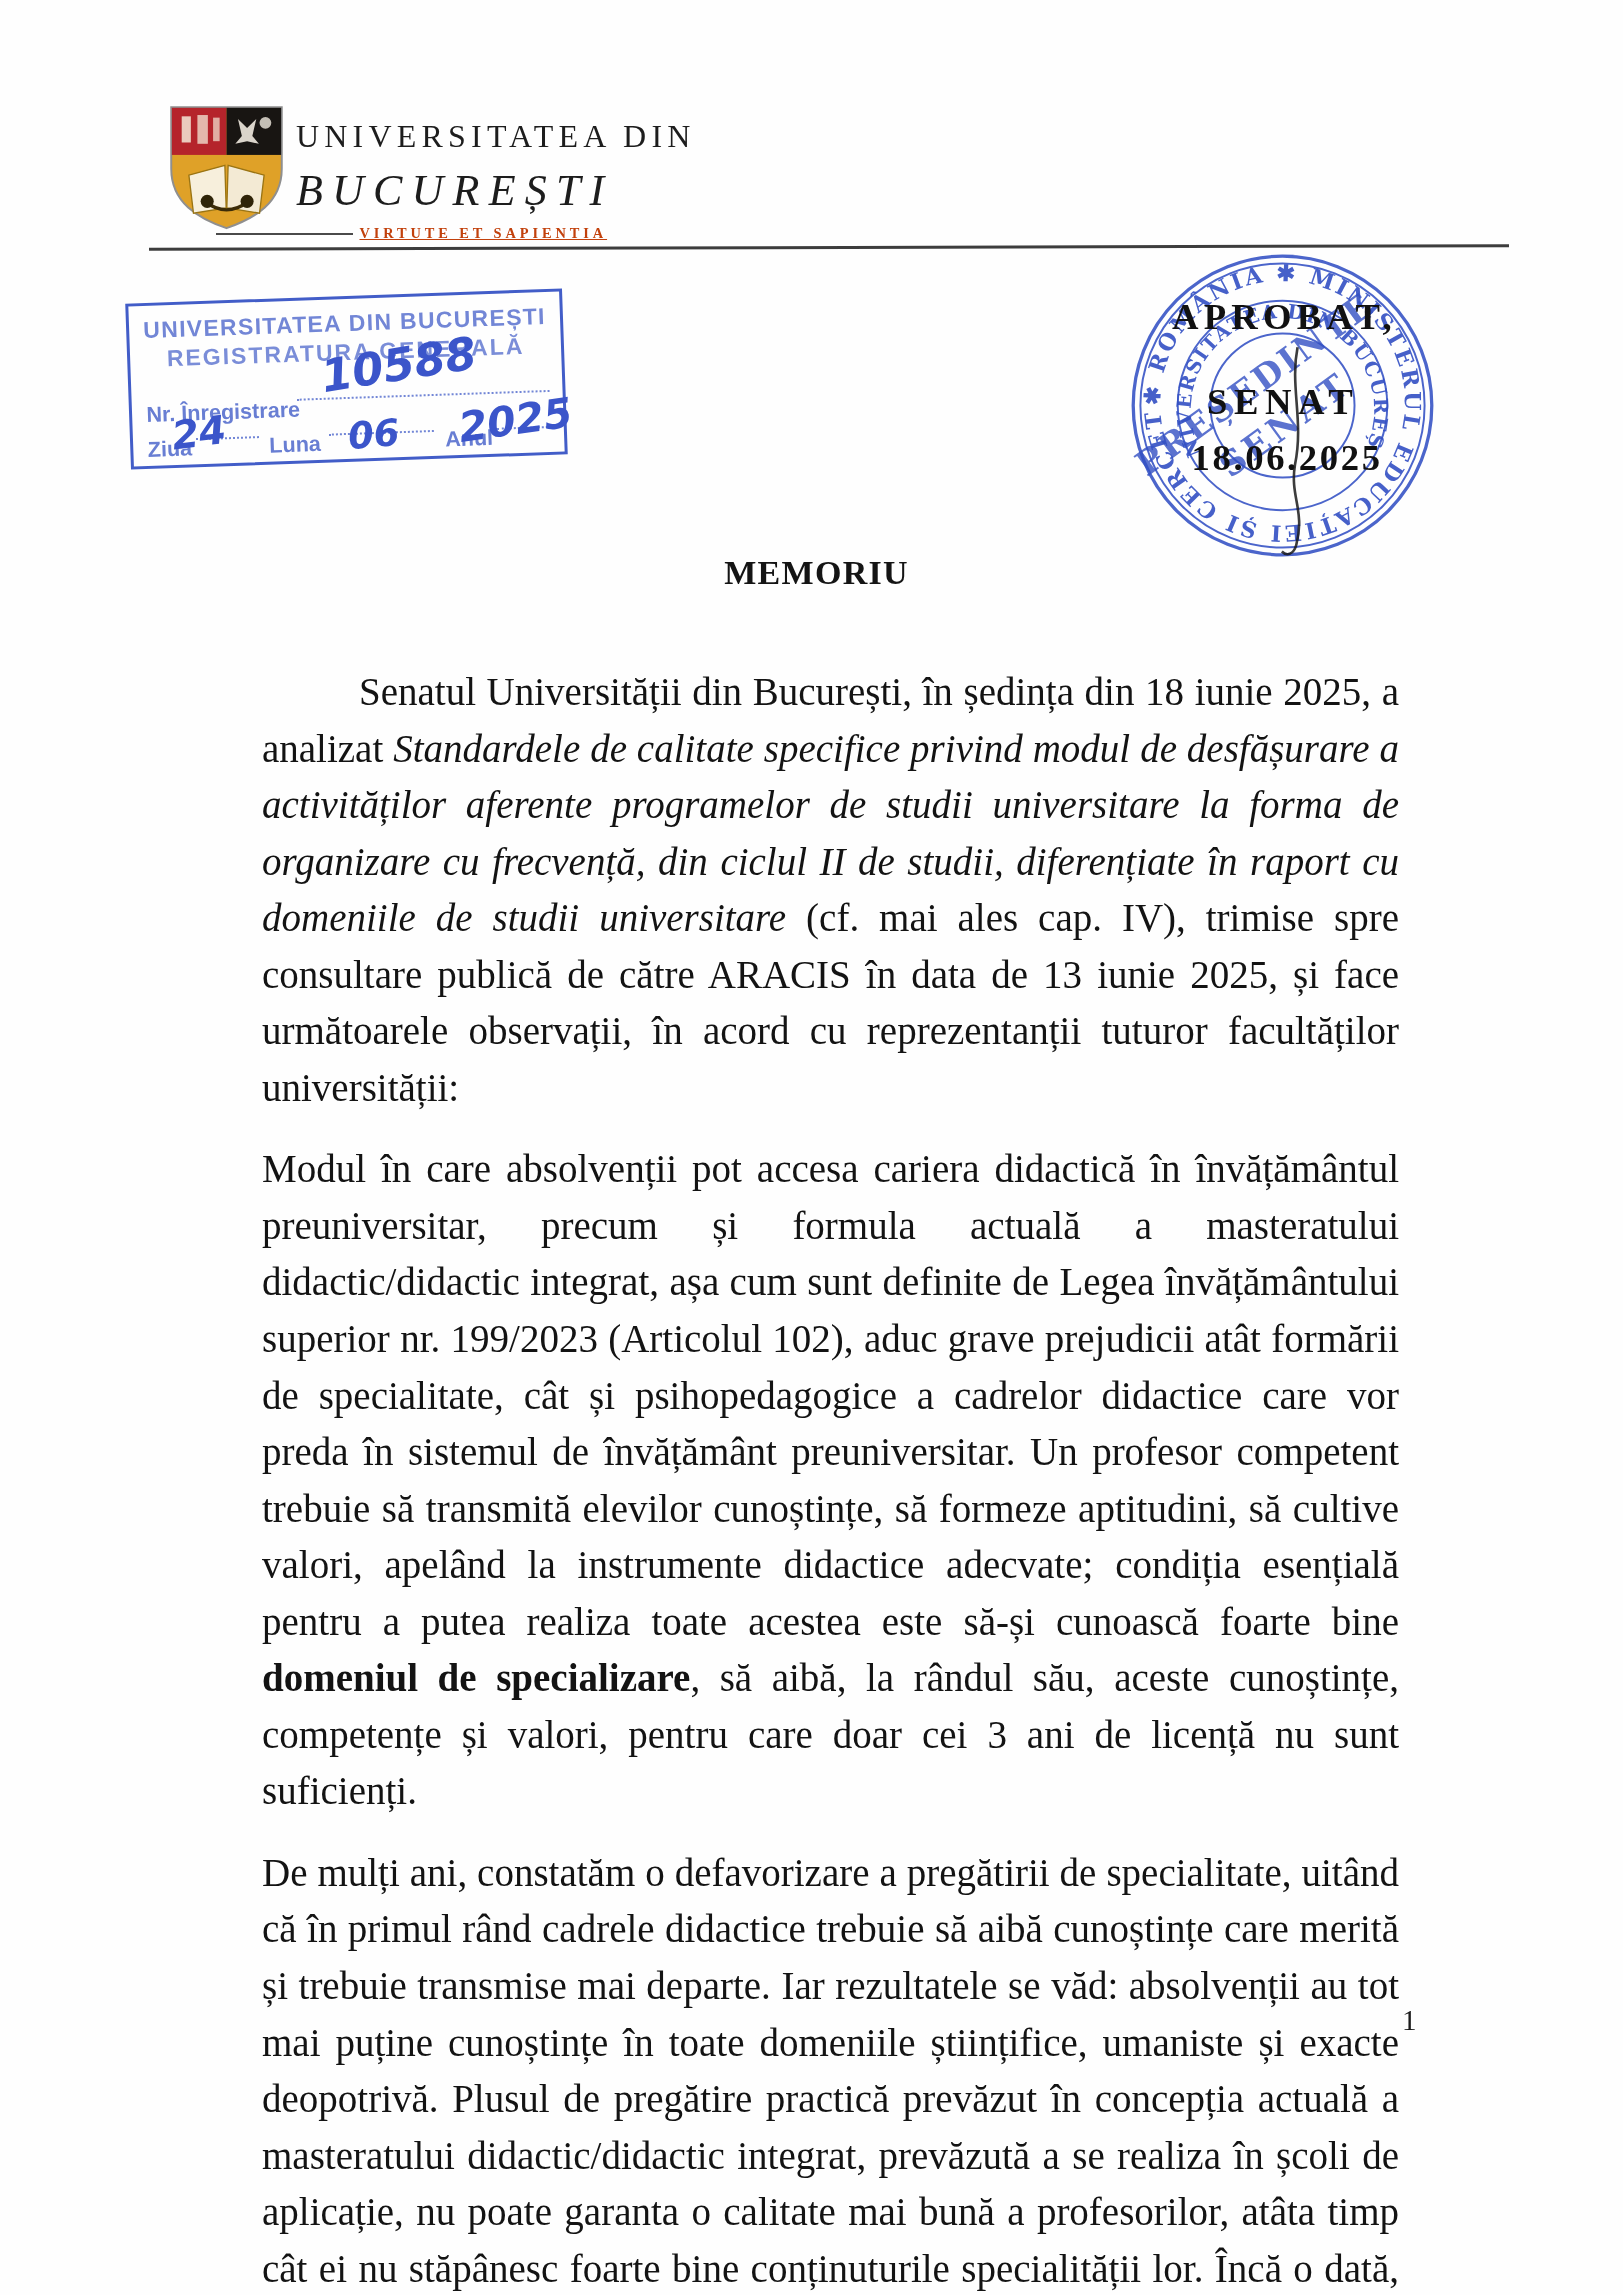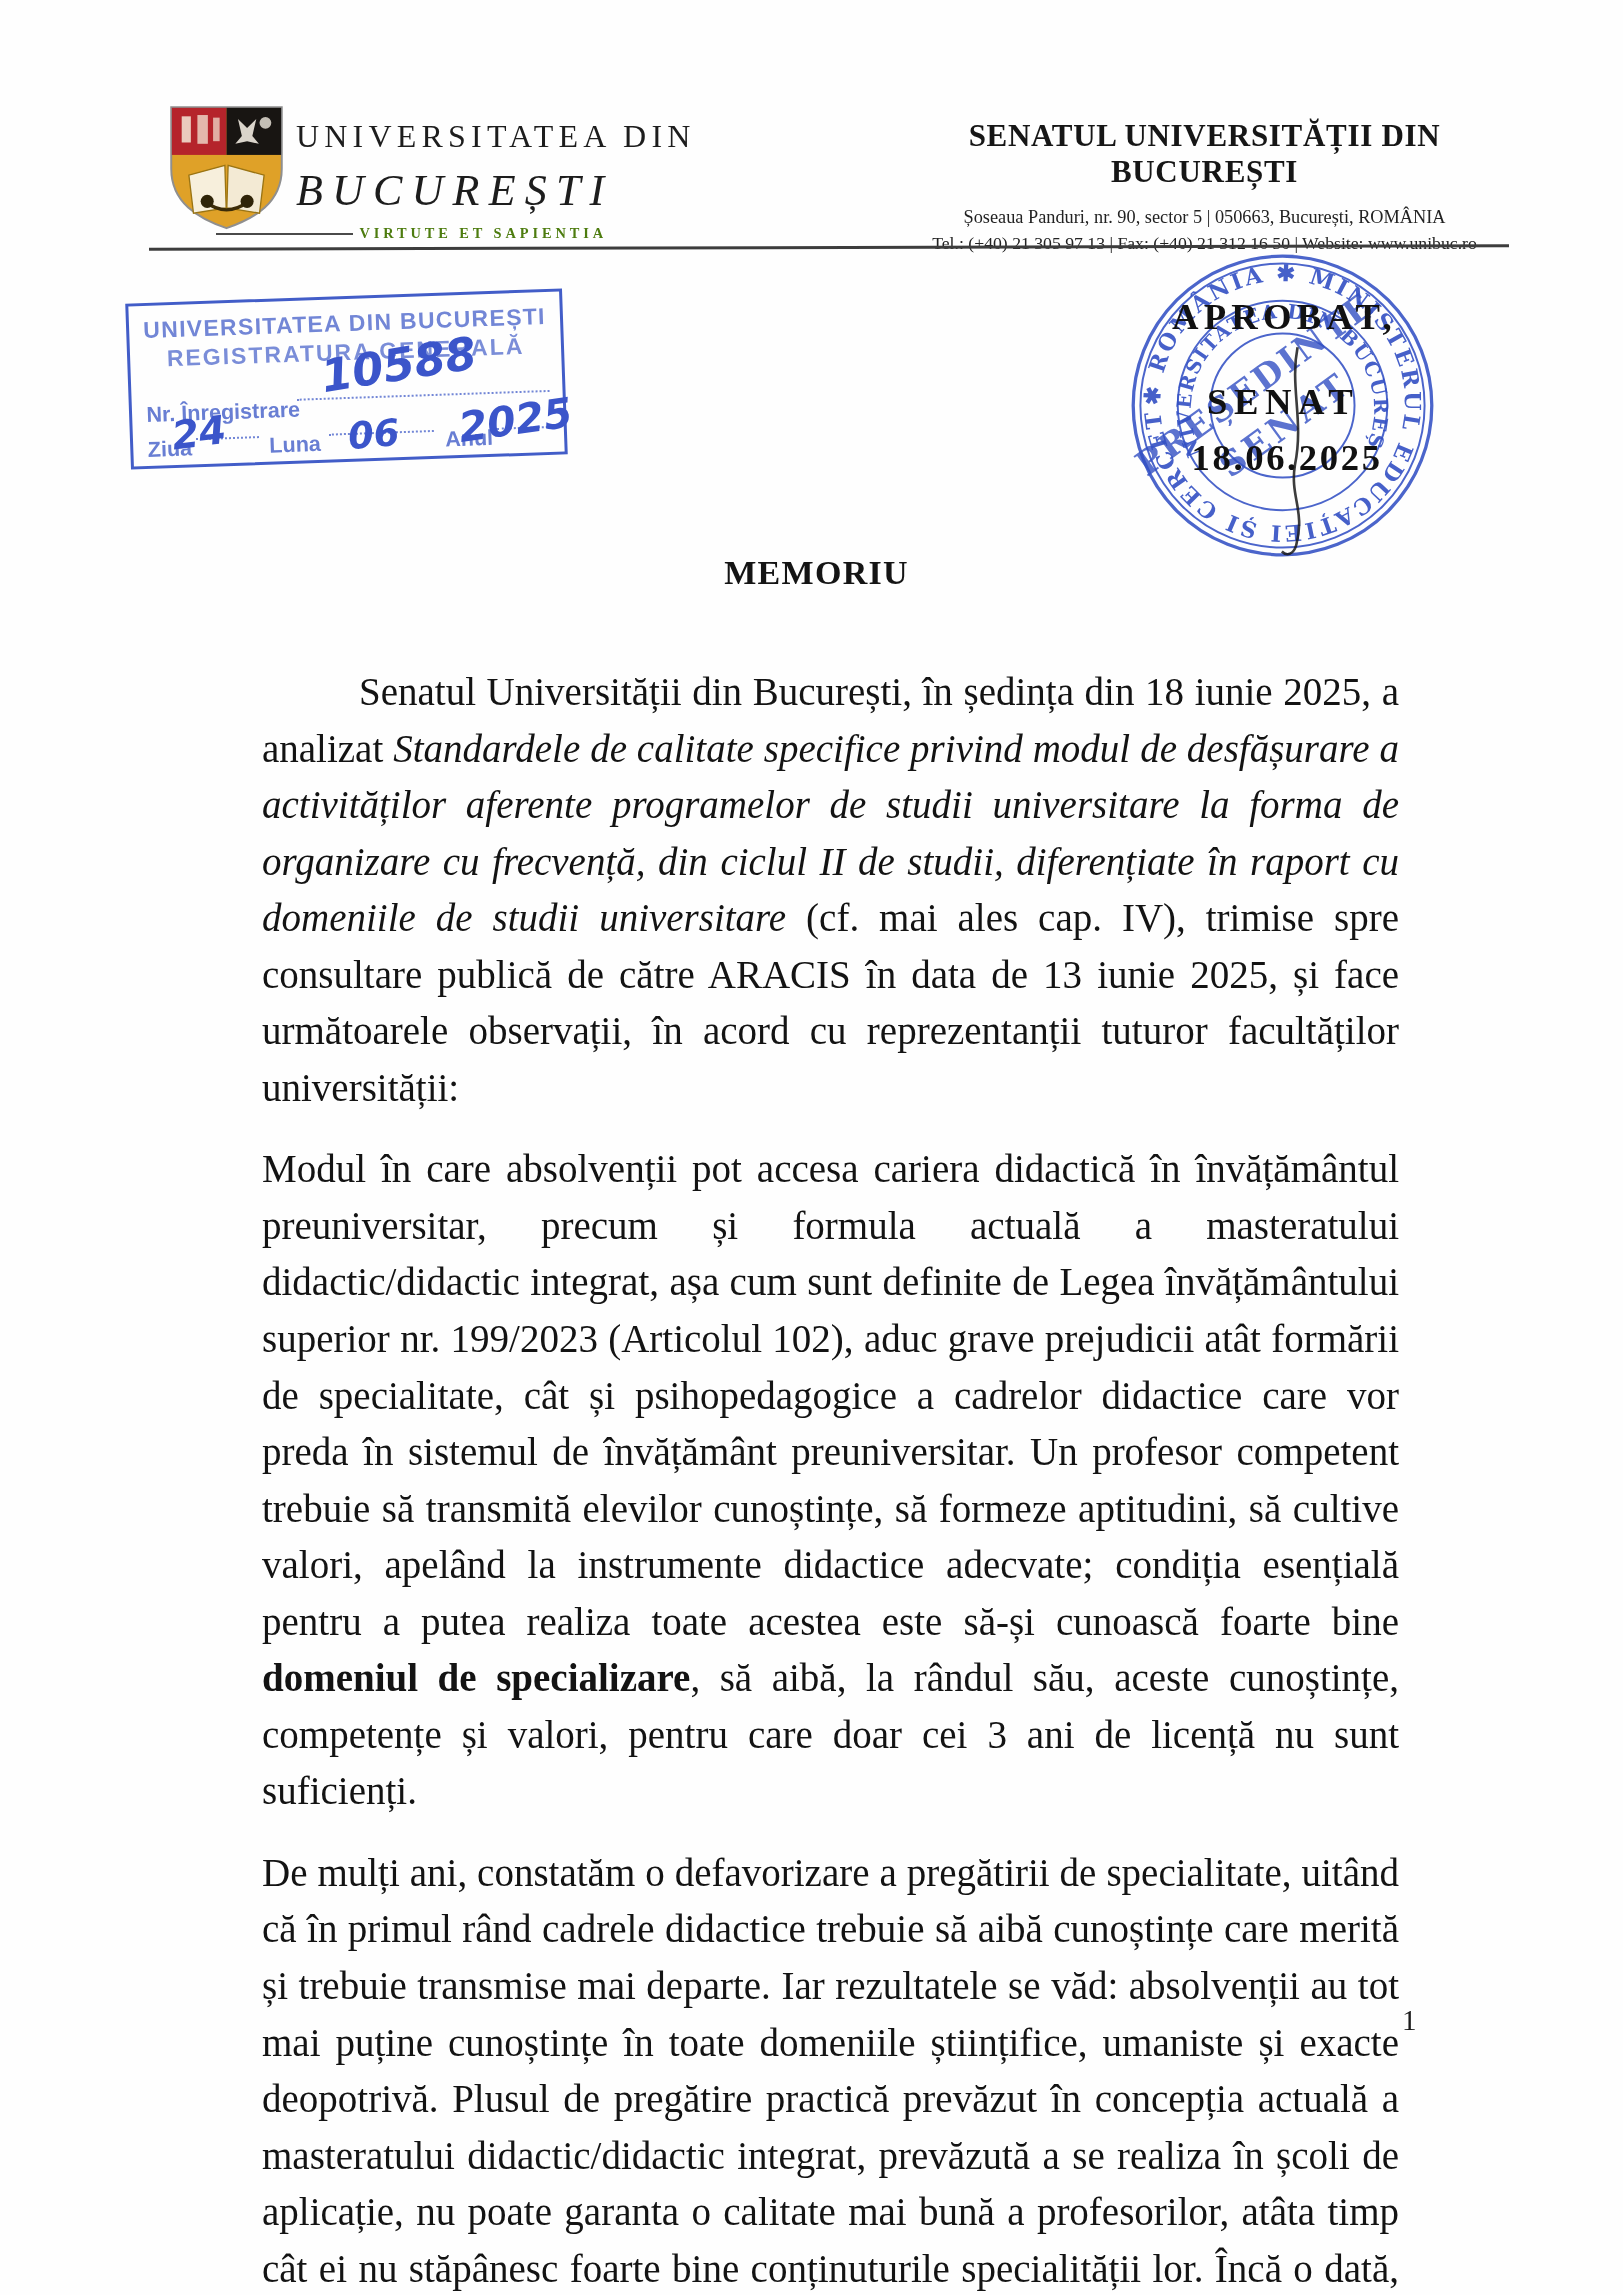--- a/index.html
+++ b/index.html
@@ -12,22 +12,22 @@
 
   
   .logo { position:absolute; left:166px; top:103px; }
   .uni-name { position:absolute; left:296px; top:118px; color:#1d1d1d; }
   .uni-name .l1 { font-size:32px; letter-spacing:5.2px; font-variant:small-caps;
     font-family:"Liberation Serif",serif; }
   .uni-name .l2 { font-size:44px; letter-spacing:9.2px; margin-top:10px;
     font-family:"Liberation Serif",serif;font-style:italic; }
   .motto-row { position:absolute; left:216px; top:225px; display:flex; align-items:center; gap:6.5px; }
   .motto-dash { width:137px; height:0; border-top:2.6px solid #4a4a4a; }
-  .motto { font-size:14.4px; letter-spacing:3.9px; color:#4d7c0f; font-weight:bold;
-    font-family:"Liberation Serif",serif; }
+  .motto { font-size:14.4px; letter-spacing:3.9px; color:#c2410c; font-weight:bold;
+    font-family:"Liberation Serif",serif;text-decoration:underline; }
 
   .senate { position:absolute; left:877px; top:118px; width:655px; text-align:center; }
   .senate .title { font-size:31px; font-weight:bold; letter-spacing:0.7px; color:#161616; }
   .senate .addr  { font-size:18.3px; margin-top:17px; color:#222; }
   .senate .tel   { font-size:17.7px; margin-top:5.2px; color:#222; }
 
   .head-rule { position:absolute; left:149px; top:246px; width:1360px; height:2.6px;
     background:#3d3d3d; transform:rotate(-0.15deg); }
 
   
@@ -84,25 +84,20 @@
   <div class="uni-name">
     <div class="l1">UNIVERSITATEA DIN</div>
     <div class="l2">BUCUREȘTI</div>
   </div>
 
   <div class="motto-row">
     <span class="motto-dash"></span>
     <span class="motto">VIRTUTE ET SAPIENTIA</span>
   </div>
 
-  <div class="senate">
-    <div class="title">SENATUL UNIVERSITĂȚII DIN BUCUREȘTI</div>
-    <div class="addr">Șoseaua Panduri, nr. 90, sector 5 | 050663, București, ROMÂNIA</div>
-    <div class="tel">Tel.: (+40) 21 305 97 13 | Fax: (+40) 21 312 16 50 | Website: www.unibuc.ro</div>
-  </div>
 
   <div class="head-rule"></div>
 
   <div class="reg-stamp">
     <div class="reg-org">UNIVERSITATEA DIN BUCUREȘTI</div>
     <div class="reg-office">REGISTRATURA GENERALĂ</div>
 
     <span class="reg-label" style="left:14.4px; top:96px;">Nr. Înregistrare</span>
     <span class="reg-dots" style="left:165px; top:98px; width:253px;"></span>
 

